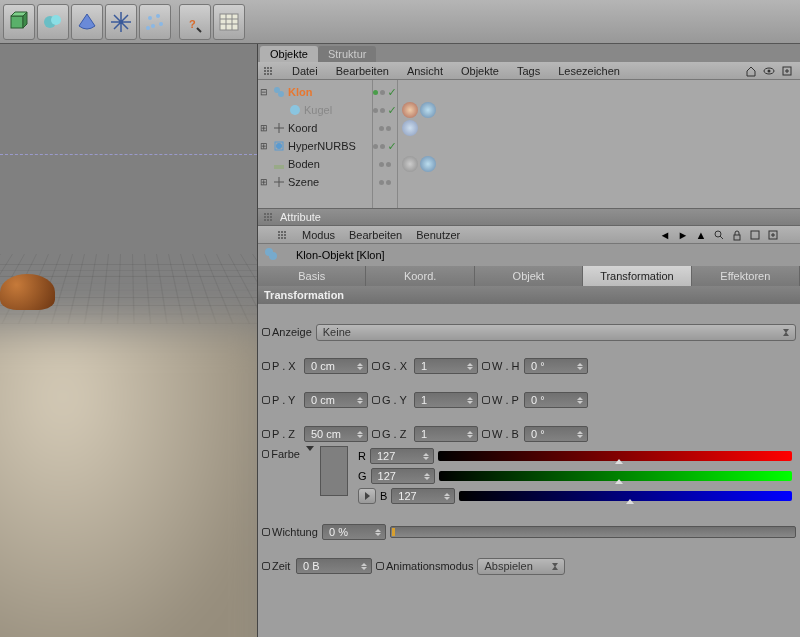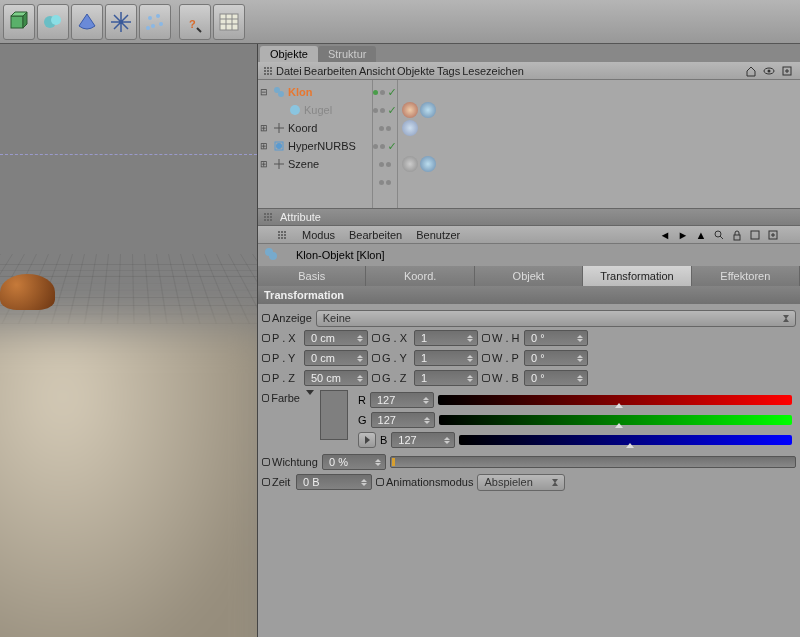--- a/index.html
+++ b/index.html
@@ -21,21 +21,21 @@
 
 .right-col { flex: 1; display: flex; flex-direction: column; min-width: 0; background: #701a75; }
 
 
 .panel-tabs { height: 18px; background: #888; display: flex; align-items: end; padding-left: 2px; }
 .ptab { padding: 2px 10px; font-size: 11px; border-radius: 3px 3px 0 0; cursor: pointer; }
 .ptab.active { background: #b0b0b0; }
 .ptab.inactive { background: #7a7a7a; color: #ccc; }
 
 
-.menu-bar { height: 18px; background: linear-gradient(#b8b8b8,#a4a4a4); display: flex; align-items: center; gap: 2px; padding: 0 6px; border-bottom: 1px solid #777; }
+.menu-bar { height: 18px; background: linear-gradient(#b8b8b8,#a4a4a4); display: flex; align-items: center; gap: 18px; padding: 0 6px; border-bottom: 1px solid #777; }
 .menu-grip { width: 10px; display: flex; flex-wrap: wrap; gap: 1px; }
 .menu-grip span { width: 2px; height: 2px; background: #666; }
 .menu-item { color: #222; cursor: pointer; }
 .menu-icons { margin-left: auto; display: flex; gap: 4px; }
 .mini-icon { width: 14px; height: 14px; display: flex; align-items: center; justify-content: center; cursor: pointer; }
 
 
 .tree-panel { background: #a8a8a8; display: flex; min-height: 128px; }
 .tree { width: 114px; padding: 3px 0; }
 .tree-row { display: flex; align-items: center; height: 18px; padding-left: 2px; cursor: pointer; }
@@ -60,21 +60,21 @@
 .attr-title-row { height: 22px; background: #9a9a9a; display: flex; align-items: center; padding: 0 6px; gap: 16px; }
 .attr-title-row .icon { width: 16px; height: 16px; }
 
 .tab-row { display: flex; height: 20px; }
 .tabx { flex: 1; display: flex; align-items: center; justify-content: center; background: linear-gradient(#8a8a8a,#787878); color: #ddd; border-right: 1px solid #666; cursor: pointer; font-size: 11px; }
 .tabx.active { background: linear-gradient(#d4d4d4,#bcbcbc); color: #222; }
 
 .section-hdr { height: 18px; background: linear-gradient(#848484,#707070); color: #eee; padding: 0 6px; display: flex; align-items: center; font-weight: bold; }
 
 .form-body { background: #9e9e9e; padding: 4px 0; }
-.form-row { display: flex; align-items: center; height: 20px; padding: 0 4px; gap: 4px; }
+.form-row { display: flex; align-items: center; height: 20px; padding: 0 4px; gap: 4px; margin-top: 14px; }
 .fld-label { color: #222; font-size: 11px; display: flex; align-items: center; gap: 2px; }
 .ring { width: 8px; height: 8px; border: 1px solid #333; border-radius: 2px; display: inline-block; }
 .num-input { height: 16px; background: linear-gradient(#707070,#828282); border: 1px solid #555; border-radius: 2px; color: #eee; padding: 0 4px 0 6px; display: flex; align-items: center; justify-content: space-between; }
 .num-input.w60 { width: 64px; }
 .num-input.w70 { width: 76px; }
 .spin { display: flex; flex-direction: column; margin-left: 4px; }
 .spin span { width: 0; height: 0; border-left: 3px solid transparent; border-right: 3px solid transparent; }
 .spin .up { border-bottom: 3px solid #ccc; margin-bottom: 1px; }
 .spin .dn { border-top: 3px solid #ccc; }
 
@@ -242,20 +242,29 @@
           </div>
         <div class="tree-row">
             <span class="tree-exp">⊞</span>
             <span class="tree-icon">
               <svg width="12" height="12">
                 <rect x="2" y="2" width="8" height="8" fill="none" stroke="#5a9ad0"></rect>
                 <circle cx="6" cy="6" r="3" fill="#5a9ad0"></circle>
               </svg>
             </span>
             <span class="tree-label">HyperNURBS</span>
+          </div>
+        <div class="tree-row">
+            <span class="tree-exp"></span>
+            <span class="tree-icon">
+              <svg width="12" height="12">
+                <rect x="1" y="7" width="10" height="4" fill="#9a8"></rect>
+              </svg>
+            </span>
+            <span class="tree-label">Boden</span>
           </div>
         <div class="tree-row">
             <span class="tree-exp">⊞</span>
             <span class="tree-icon">
               <svg width="12" height="12">
                 <line x1="1" y1="6" x2="11" y2="6" stroke="#555"></line>
                 <line x1="6" y1="1" x2="6" y2="11" stroke="#555"></line>
               </svg>
             </span>
             <span class="tree-label">Szene</span>

